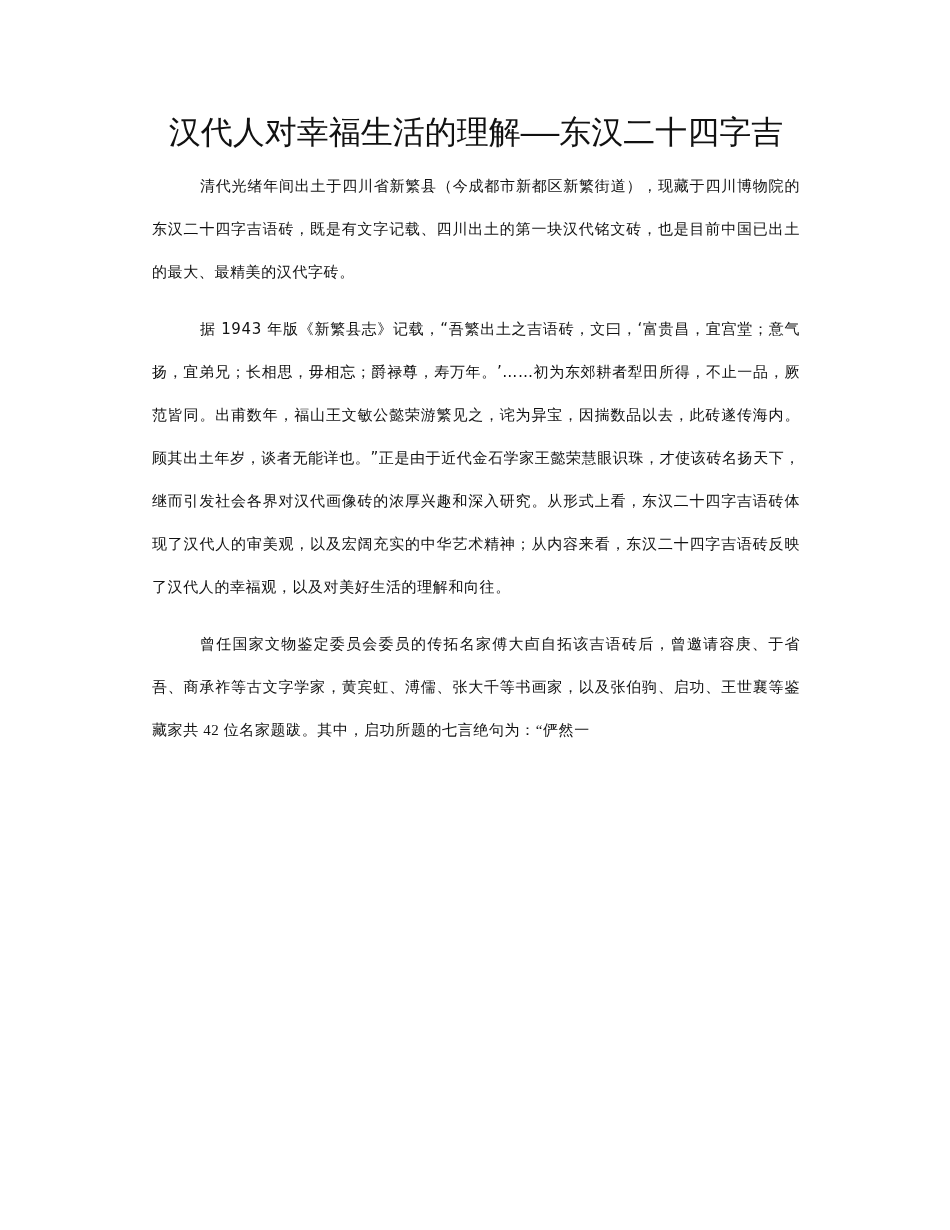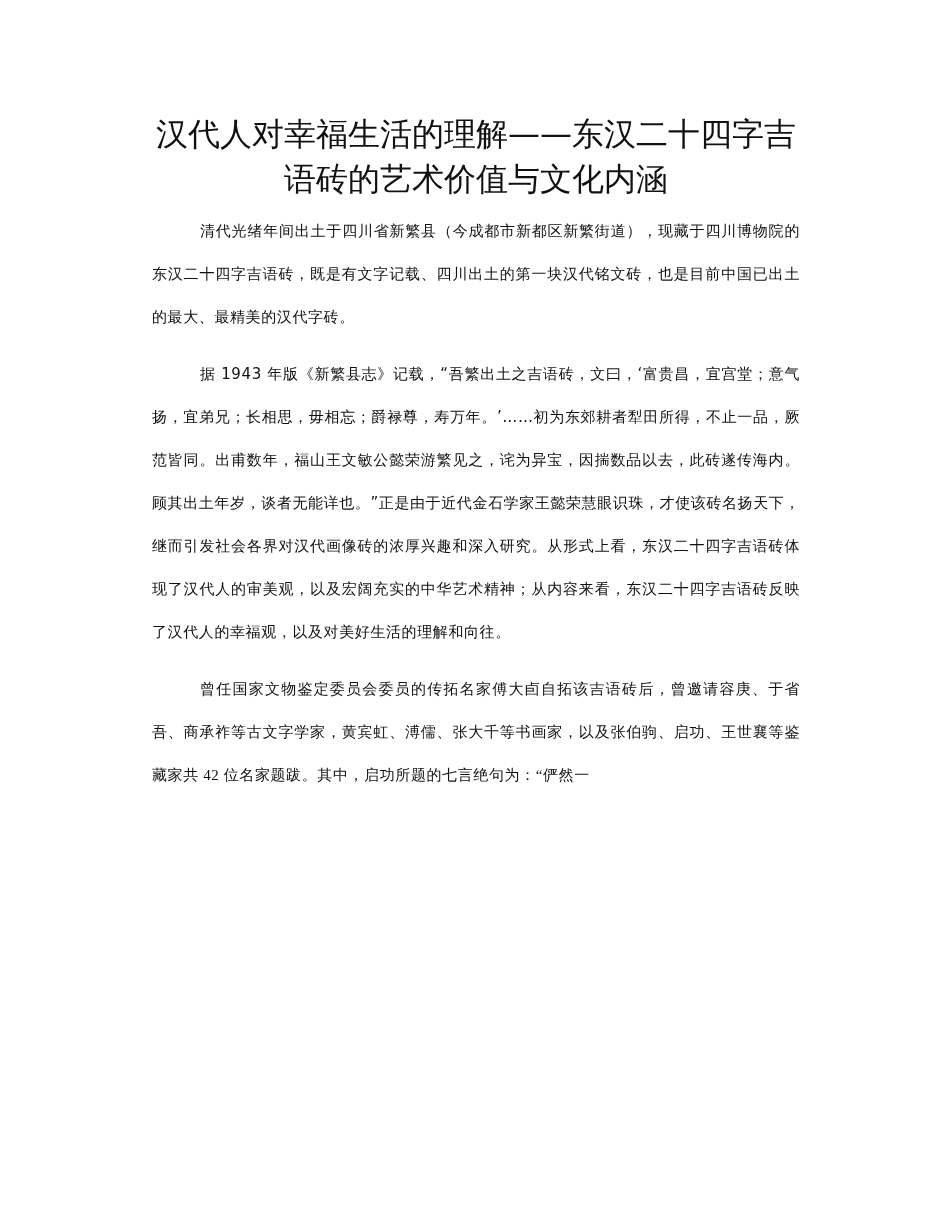--- a/index.html
+++ b/index.html
@@ -1,31 +1,30 @@
 <!DOCTYPE html>
 <html><head>
   <meta charset="utf-8">
   <style>
     html, body { margin: 0; padding: 0; background: #ffffff; }
     body { width: 950px; height: 1230px; position: relative; overflow: hidden;
            font-family: "DejaVu Sans", "Liberation Sans", sans-serif; color: #111111; }
     .page { position: absolute; left: 140px; top: 112px; width: 672px; }
     .title { font-size: 32px; line-height: 45px; text-align: center; font-weight: normal;
              margin: 0 0 0 0; letter-spacing: 0px; }
-    .title span { display: block; }
+    .title span { display: block; font-family: Liberation Mono, monospace; }
     .para { font-size: 15px; line-height: 43px; margin: 12px; text-indent: 48px;
             text-align: justify; letter-spacing: 0.6px; }
     .p1 { margin-top: 8px; }
     .p2 { margin-top: 14px; }
     .p3 { margin-top: 14px; font-family: Liberation Serif, serif; }
   </style>
 </head>
 <body>
 
 <div class="page">
   <h1 class="title">
     <span>汉代人对幸福生活的理解——东汉二十四字吉</span>
-    <span>语砖的艺术价值与文化内涵</span>
   </h1>
   <p class="para p1">清代光绪年间出土于四川省新繁县（今成都市新都区新繁街道），现藏于四川博物院的东汉二十四字吉语砖，既是有文字记载、四川出土的第一块汉代铭文砖，也是目前中国已出土的最大、最精美的汉代字砖。</p>
   <p class="para p2">据 1943 年版《新繁县志》记载，“吾繁出土之吉语砖，文曰，‘富贵昌，宜宫堂；意气扬，宜弟兄；长相思，毋相忘；爵禄尊，寿万年。’……初为东郊耕者犁田所得，不止一品，厥范皆同。出甫数年，福山王文敏公懿荣游繁见之，诧为异宝，因揣数品以去，此砖遂传海内。顾其出土年岁，谈者无能详也。”正是由于近代金石学家王懿荣慧眼识珠，才使该砖名扬天下，继而引发社会各界对汉代画像砖的浓厚兴趣和深入研究。从形式上看，东汉二十四字吉语砖体现了汉代人的审美观，以及宏阔充实的中华艺术精神；从内容来看，东汉二十四字吉语砖反映了汉代人的幸福观，以及对美好生活的理解和向往。</p>
   <p class="para p3">曾任国家文物鉴定委员会委员的传拓名家傅大卣自拓该吉语砖后，曾邀请容庚、于省吾、商承祚等古文字学家，黄宾虹、溥儒、张大千等书画家，以及张伯驹、启功、王世襄等鉴藏家共 42 位名家题跋。其中，启功所题的七言绝句为：“俨然一</p>
 </div>
 
 </body></html>

